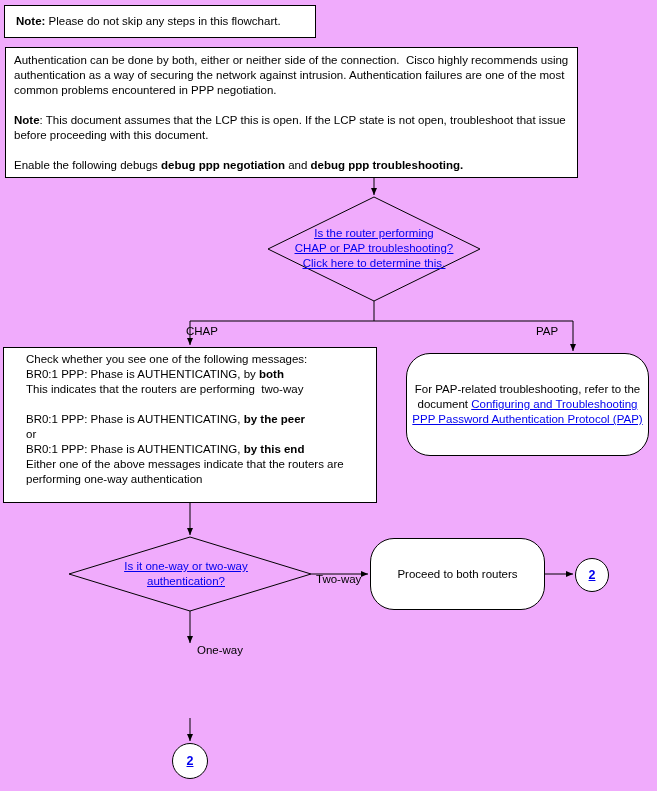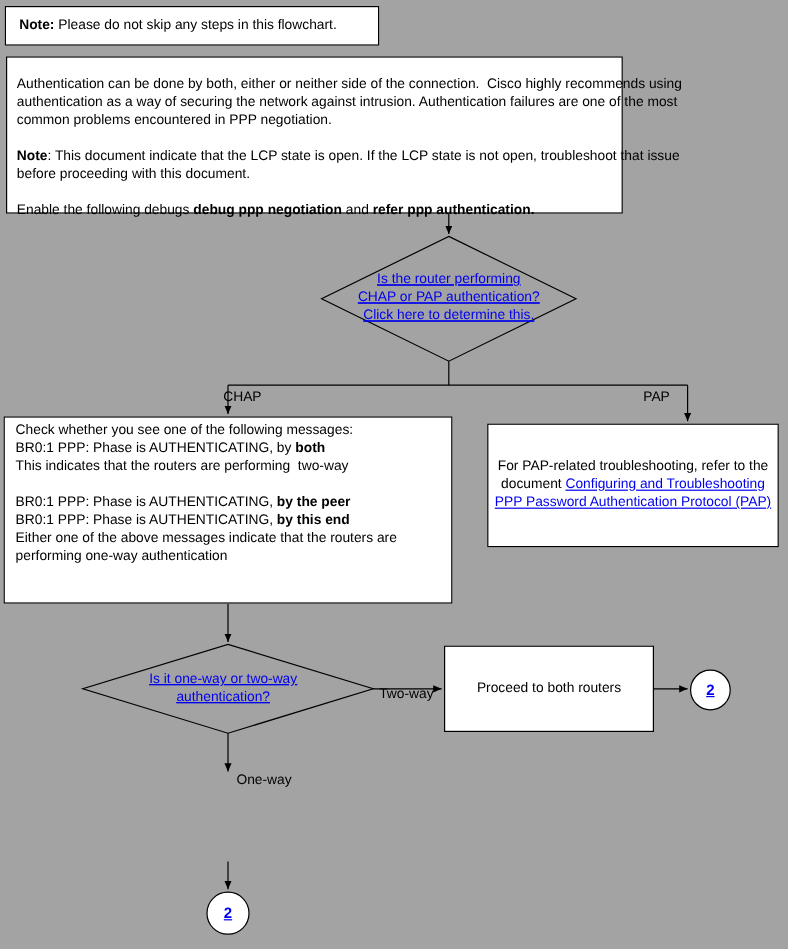--- a/index.html
+++ b/index.html
@@ -1,43 +1,43 @@
 <!DOCTYPE html>
 <html><head>
 <meta charset="utf-8">
 <style>
   html, body { margin:0; padding:0; background:#ffffff; }
   .canvas {
-    position:relative; width:657px; height:791px; background:#a3a3a3;
+    position:relative; width:657px; height:791px; background:#f0abfc;
     font-family:"Liberation Sans", sans-serif; font-size:11.5px; color:#000000;
     overflow:hidden;
   }
   svg.wires { position:absolute; left:0; top:0; }
   .box {
     position:absolute; border:1px solid #000000; background:#ffffff;
     box-sizing:border-box;
   }
   .tl { white-space:pre; line-height:15px; }
   .sp { height:15px; }
   .b { font-weight:bold; }
   a.lnk { color:#0000ee; text-decoration:underline; cursor:pointer; }
   .dl { display:block; text-decoration:underline; }
   .lbl { position:absolute; line-height:13px; white-space:nowrap;margin-top:24px; }
   .dtext { position:absolute; text-align:center; line-height:15px; }
-  .center-box { display:flex; align-items:center; justify-content:center; }
+  .center-box { display:flex; align-items:center; justify-content:center;border-radius:24px; }
   .circle {
     position:absolute; border:1px solid #000000; border-radius:50%;
     background:#ffffff; display:flex; align-items:center; justify-content:center;
     box-sizing:border-box;
   }
   .pg { font-weight:bold; font-size:12.5px; }
 
   .note-box { left:4px; top:5px; width:312px; height:33px; display:flex; align-items:center; padding-left:11px; }
-  .intro-box { left:5px; top:47px; width:514px; height:131px; padding:15px 8px; }
-  .chap-box { left:3px; top:347px; width:374px; height:156px; padding:4px 9px; }
+  .intro-box { left:5px; top:47px; width:573px; height:131px; padding:5px 8px; }
+  .chap-box { left:3px; top:347px; width:374px; height:156px; padding:4px 22px; }
   .pap-box { left:406px; top:353px; width:243px; height:103px; }
   .pap-inner { width:236px; text-align:center; line-height:15px; }
   .both-box { left:370px; top:538px; width:175px; height:72px; }
   .recv-box { left:105px; top:645px; width:170px; height:73px; }
   .recv-inner { width:142px; text-align:center; line-height:15px; }
   .c1 { left:575px; top:558px; width:34px; height:34px; }
   .c2 { left:172px; top:743px; width:36px; height:36px; }
   .d1 { left:272px; top:226px; width:204px; }
   .d2 { left:86px; top:559px; width:200px; }
   .lbl-chap { left:186px; top:301px; }
@@ -74,43 +74,44 @@
 
   <div class="box note-box">
     <div class="tl"><span class="b">Note:</span><span> Please do not skip any steps in this flowchart.</span></div>
   </div>
 
   <div class="box intro-box">
     <div class="tl">Authentication can be done by both, either or neither side of the connection.  Cisco highly recommends using</div>
     <div class="tl">authentication as a way of securing the network against intrusion. Authentication failures are one of the most</div>
     <div class="tl">common problems encountered in PPP negotiation.</div>
     <div class="tl sp"></div>
-    <div class="tl"><span class="b">Note</span><span>: This document indicate that the LCP state is open. If the LCP state is not open, troubleshoot that issue</span></div>
+    <div class="tl"><span class="b">Note</span><span>: This document assumes that the LCP this is open. If the LCP state is not open, troubleshoot that issue</span></div>
     <div class="tl">before proceeding with this document.</div>
     <div class="tl sp"></div>
-    <div class="tl"><span>Enable the following debugs </span><span class="b">debug ppp negotiation</span><span> and </span><span class="b">refer ppp authentication.</span></div>
+    <div class="tl"><span>Enable the following debugs </span><span class="b">debug ppp negotiation</span><span> and </span><span class="b">debug ppp troubleshooting.</span></div>
   </div>
 
   <div class="dtext d1">
     <a class="lnk" href="#">
       <span class="dl">Is the router performing</span>
-      <span class="dl">CHAP or PAP authentication?</span>
+      <span class="dl">CHAP or PAP troubleshooting?</span>
       <span class="dl">Click here to determine this.</span>
     </a>
   </div>
 
   <div class="lbl lbl-chap">CHAP</div>
   <div class="lbl lbl-pap">PAP</div>
 
   <div class="box chap-box">
     <div class="tl">Check whether you see one of the following messages:</div>
     <div class="tl"><span>BR0:1 PPP: Phase is AUTHENTICATING, by </span><span class="b">both</span></div>
     <div class="tl">This indicates that the routers are performing  two-way</div>
     <div class="tl sp"></div>
     <div class="tl"><span>BR0:1 PPP: Phase is AUTHENTICATING, </span><span class="b">by the peer</span></div>
+    <div class="tl">or</div>
     <div class="tl"><span>BR0:1 PPP: Phase is AUTHENTICATING, </span><span class="b">by this end</span></div>
     <div class="tl">Either one of the above messages indicate that the routers are</div>
     <div class="tl">performing one-way authentication</div>
   </div>
 
   <div class="box pap-box center-box">
     <div class="pap-inner"><span>For PAP-related troubleshooting, refer to the document </span><a class="lnk" href="#">Configuring and Troubleshooting PPP Password Authentication Protocol (PAP)</a></div>
   </div>
 
   <div class="dtext d2">

